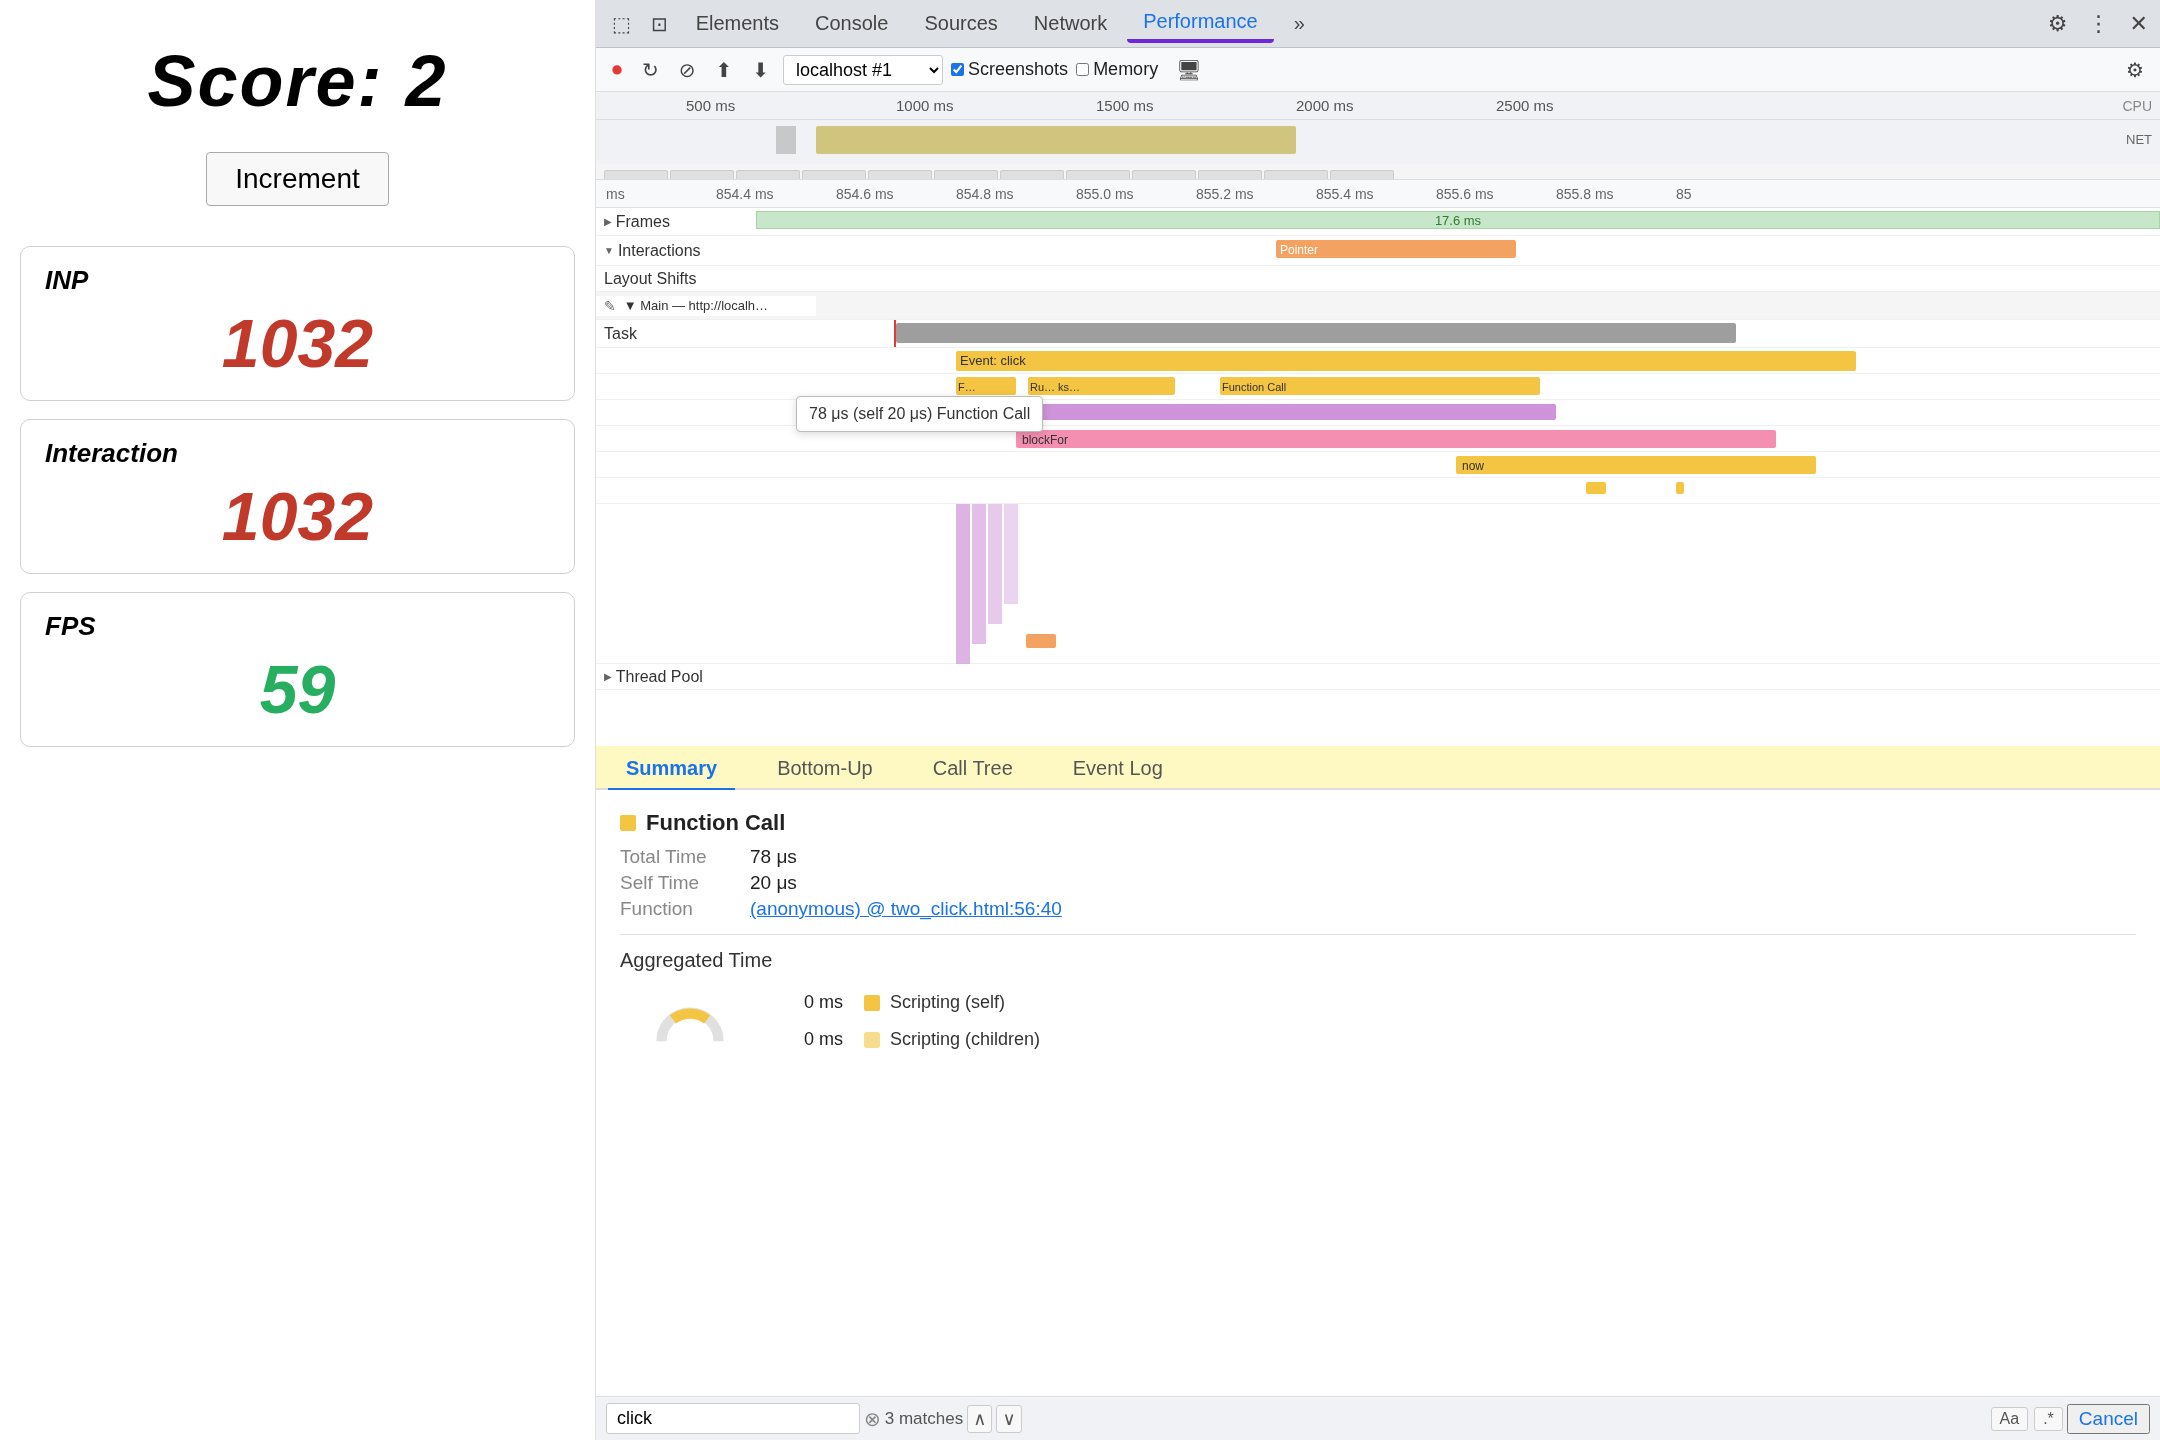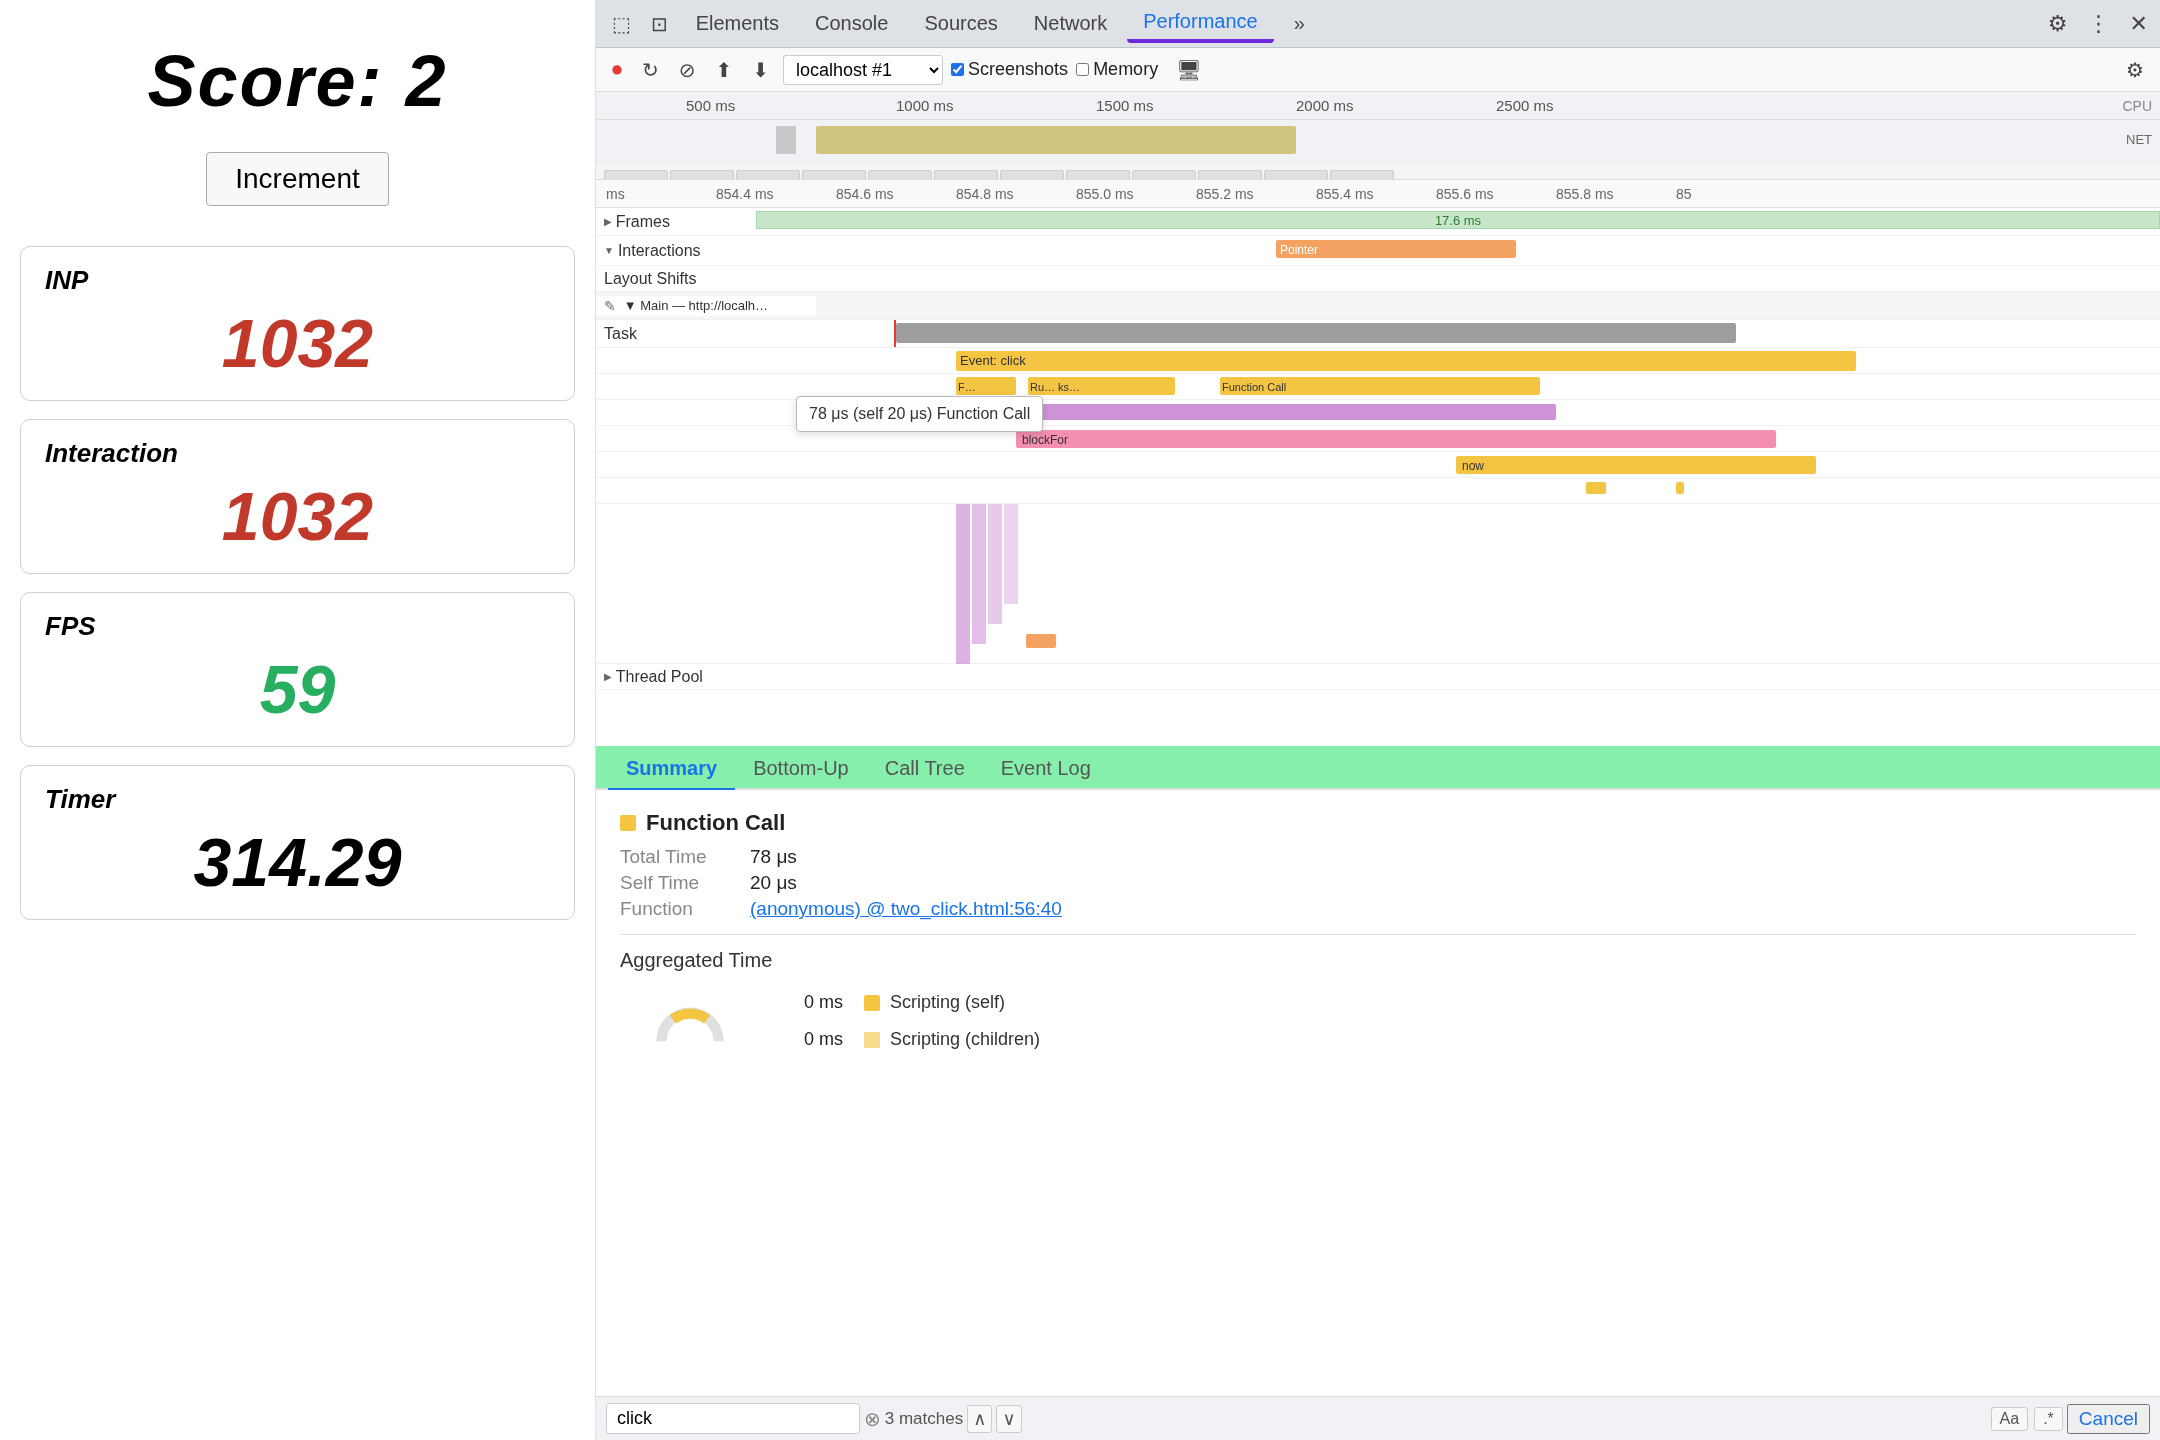--- a/index.html
+++ b/index.html
@@ -293,26 +293,27 @@
       color: #333;
       box-shadow: 0 2px 8px rgba(0,0,0,0.15);
       white-space: nowrap;
       z-index: 10;
       top: 48px;
       left: 200px;
     }
 
     
     .bottom-tabs {
-      background: #86efac;
+      background: #fef9c3;
       height: 44px;
       display: flex;
       align-items: flex-end;
       border-bottom: 2px solid #ddd;
       padding: 0 12px;
+      gap: 24px;
     }
     .bottom-tab {
       padding: 8px 18px;
       font-size: 20px;
       color: #555;
       cursor: pointer;
       border-bottom: 2px solid transparent;
       margin-bottom: -2px;
     }
     .bottom-tab.active {
@@ -478,24 +479,20 @@
   <div class="metric-card">
     <div class="metric-label">Interaction</div>
     <span class="metric-value red">1032</span>
   </div>
 
   <div class="metric-card">
     <div class="metric-label">FPS</div>
     <span class="metric-value green">59</span>
   </div>
 
-  <div class="metric-card">
-    <div class="metric-label">Timer</div>
-    <span class="metric-value black">314.29</span>
-  </div>
 </div>
 
 <div class="right-panel">
 
   <div class="devtools-topbar">
     <span style="font-size:20px; color:#444; padding:4px 8px; cursor:pointer;">⬚</span>
     <span style="font-size:20px; color:#444; padding:4px 8px; cursor:pointer;">⊡</span>
     <div class="devtools-tab">Elements</div>
     <div class="devtools-tab">Console</div>
     <div class="devtools-tab">Sources</div>

